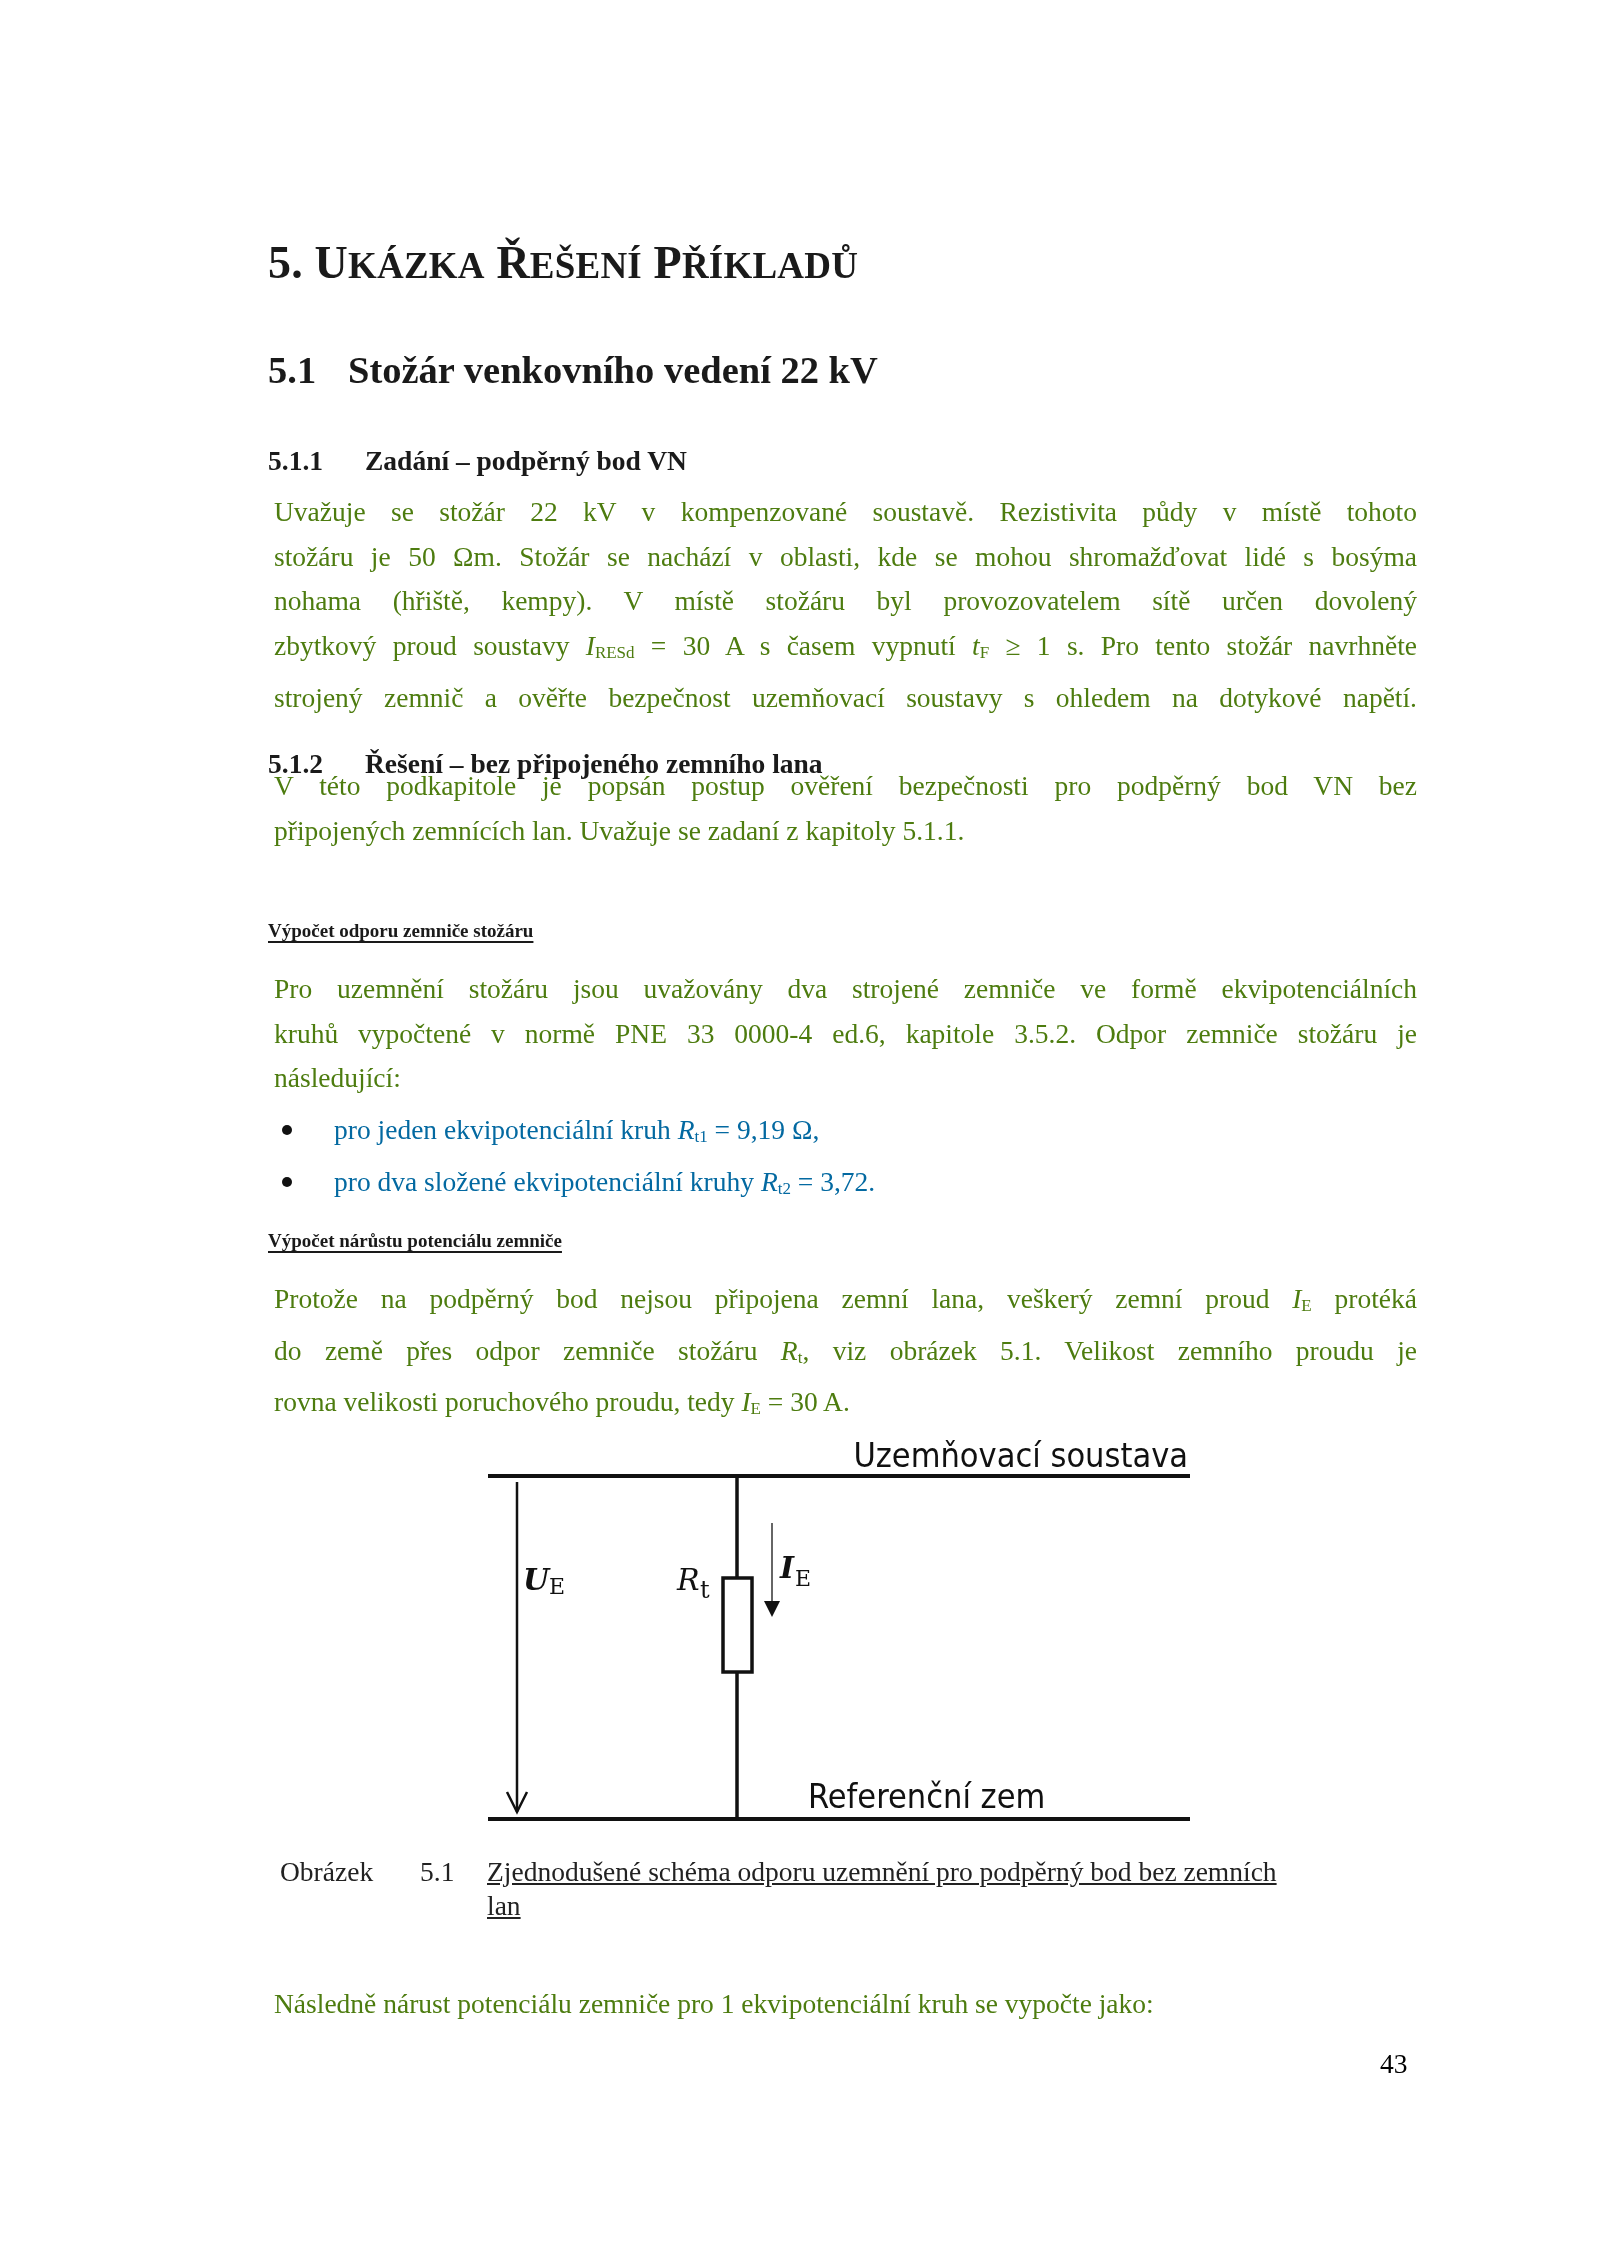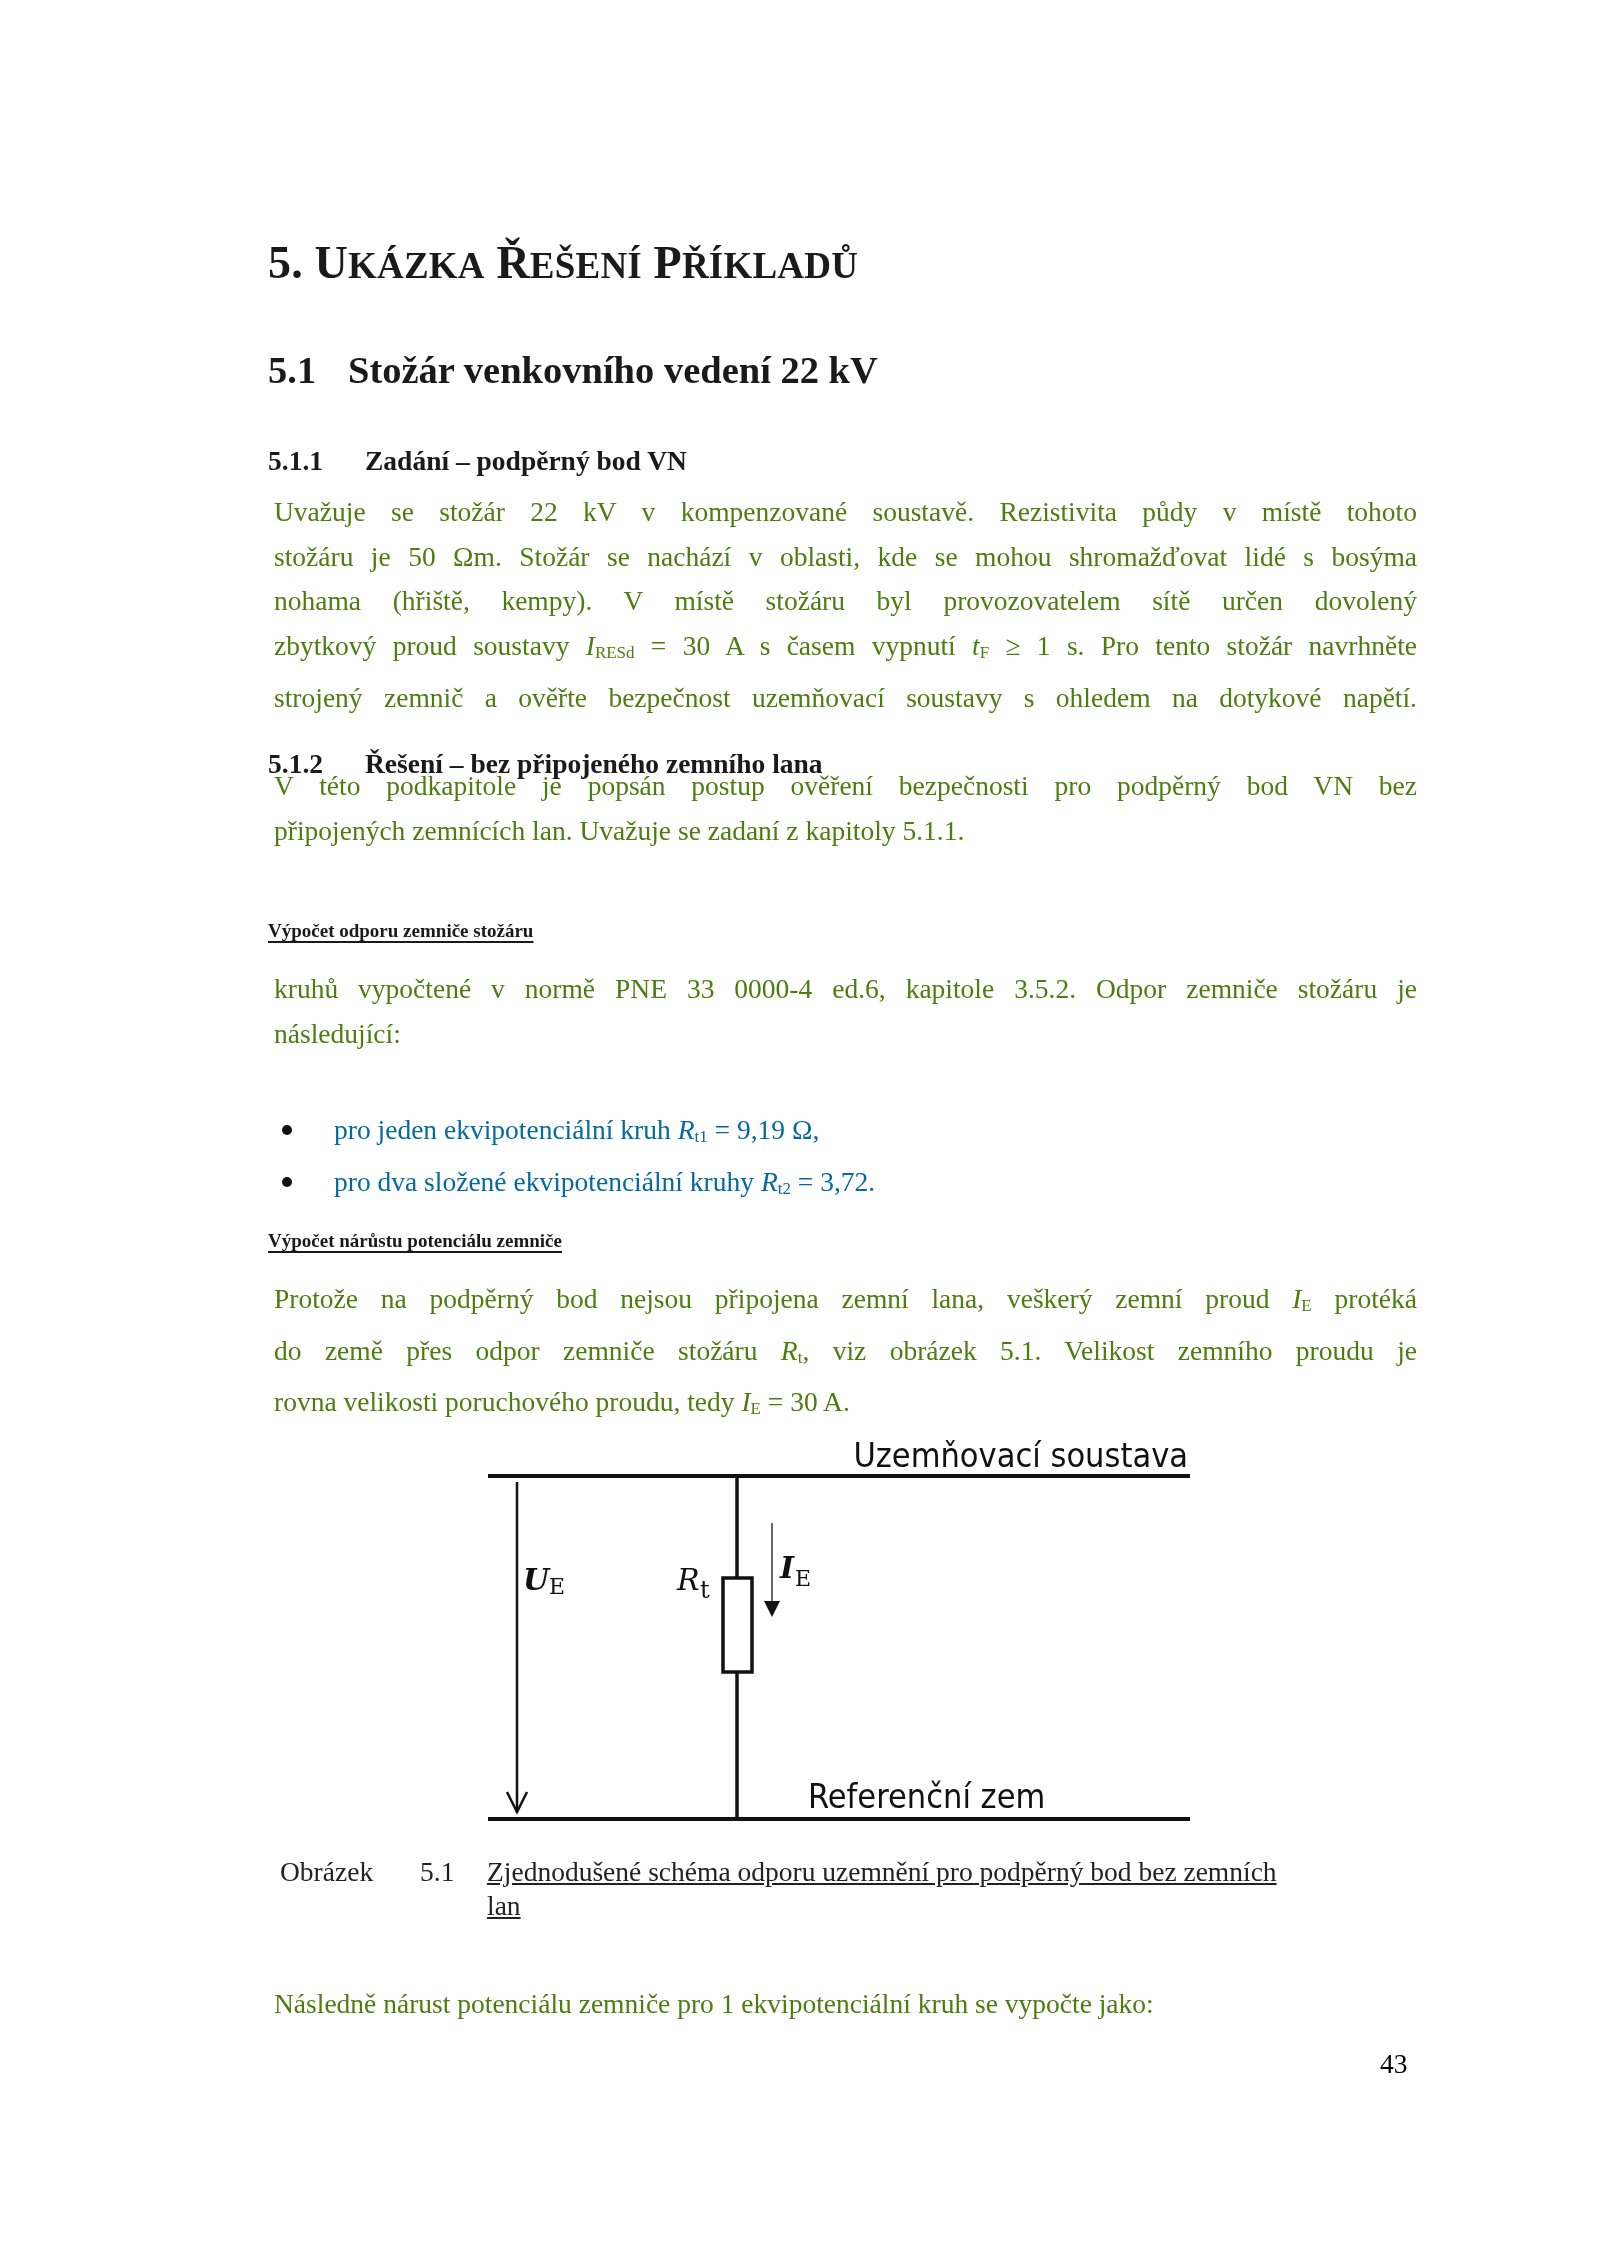--- a/index.html
+++ b/index.html
@@ -77,20 +77,21 @@
 <div class="abs h3" style="top:748px;">
   <span class="num">5.1.2</span><span>Řešení – bez připojeného zemního lana</span>
 </div>
 <div class="abs p" style="top:764px;">
   <span class="line">V této podkapitole je popsán postup ověření bezpečnosti pro podpěrný bod VN bez</span>
   <span class="line last">připojených zemnících lan. Uvažuje se zadaní z kapitoly 5.1.1.</span>
 </div>
 
 <div class="abs u" style="top:920px;">Výpočet odporu zemniče stožáru</div>
 <div class="abs p" style="top:967px;">
+  <span class="line">Pro uzemnění stožáru jsou uvažovány dva strojené zemniče ve formě ekvipotenciálních</span>
   <span class="line">kruhů vypočtené v normě PNE 33 0000-4 ed.6, kapitole 3.5.2. Odpor zemniče stožáru je</span>
   <span class="line last">následující:</span>
 </div>
 <div class="abs bullets" style="top:1107px;">
   <div class="bi">
     <span class="dot"></span>
     <span class="txt"><span>pro jeden ekvipotenciální kruh </span><i class="var">R</i><sub class="s">t1</sub><span> = 9,19 Ω,</span></span>
   </div>
   <div class="bi">
     <span class="dot"></span>

